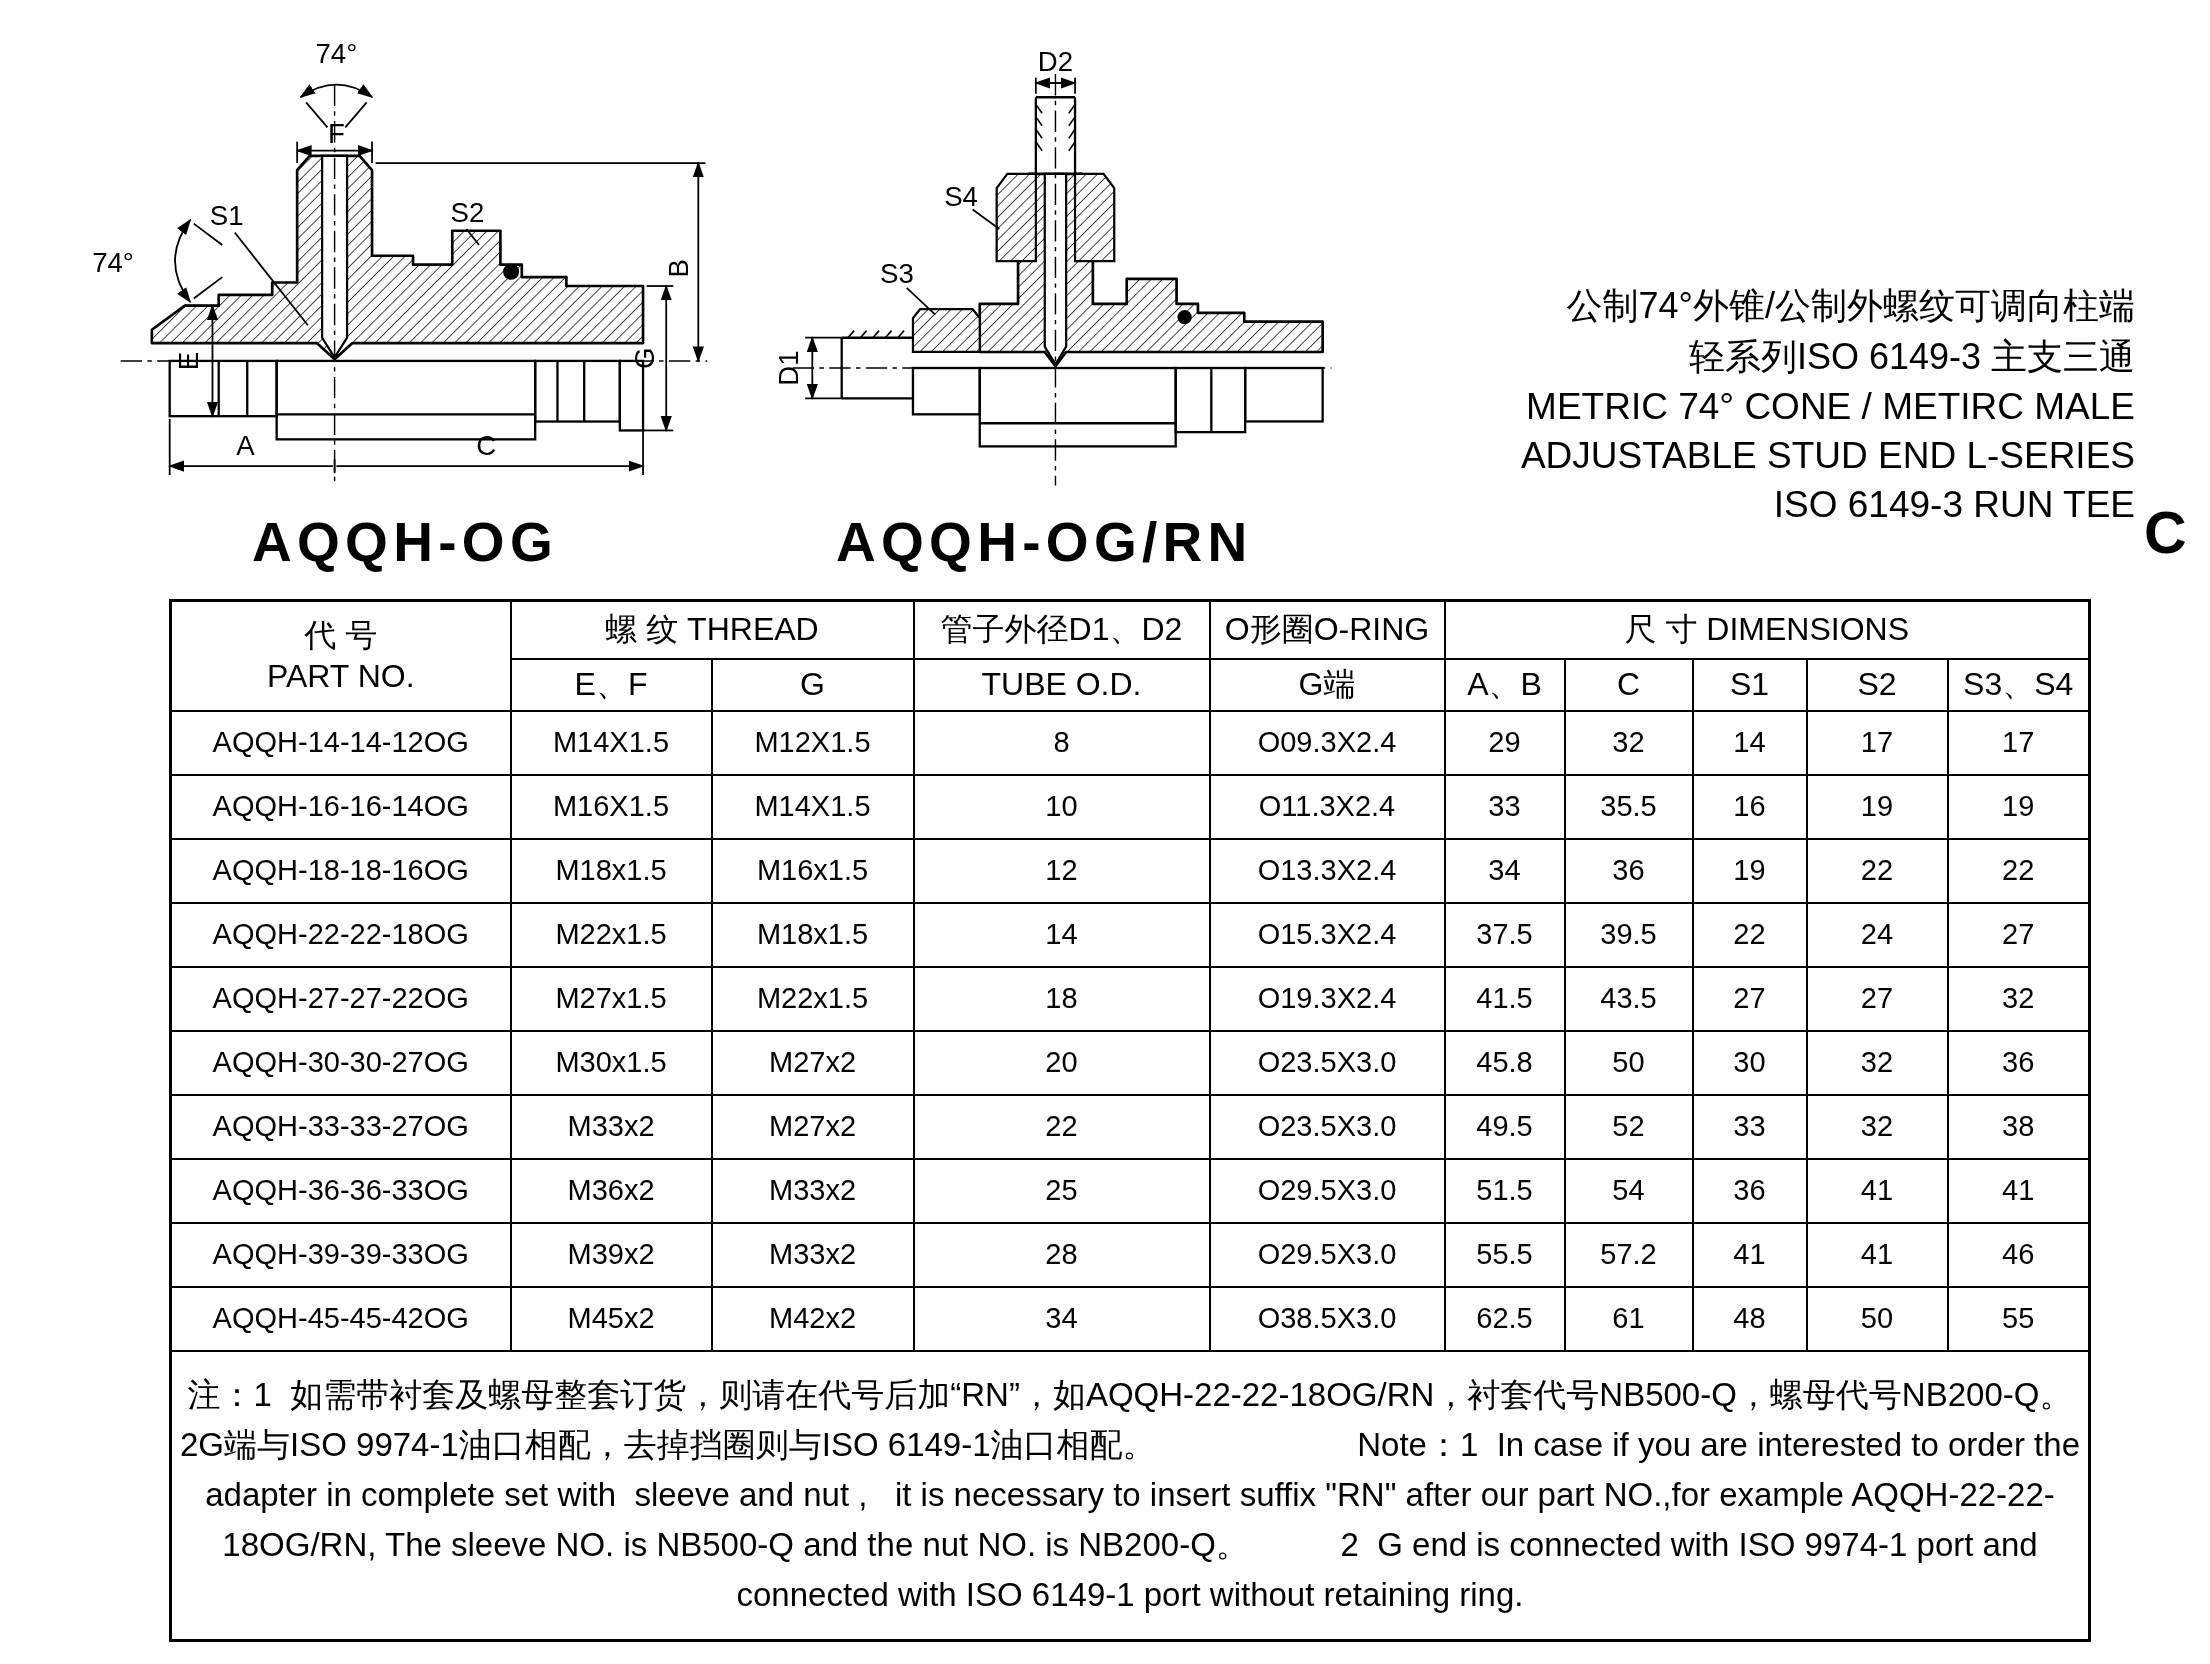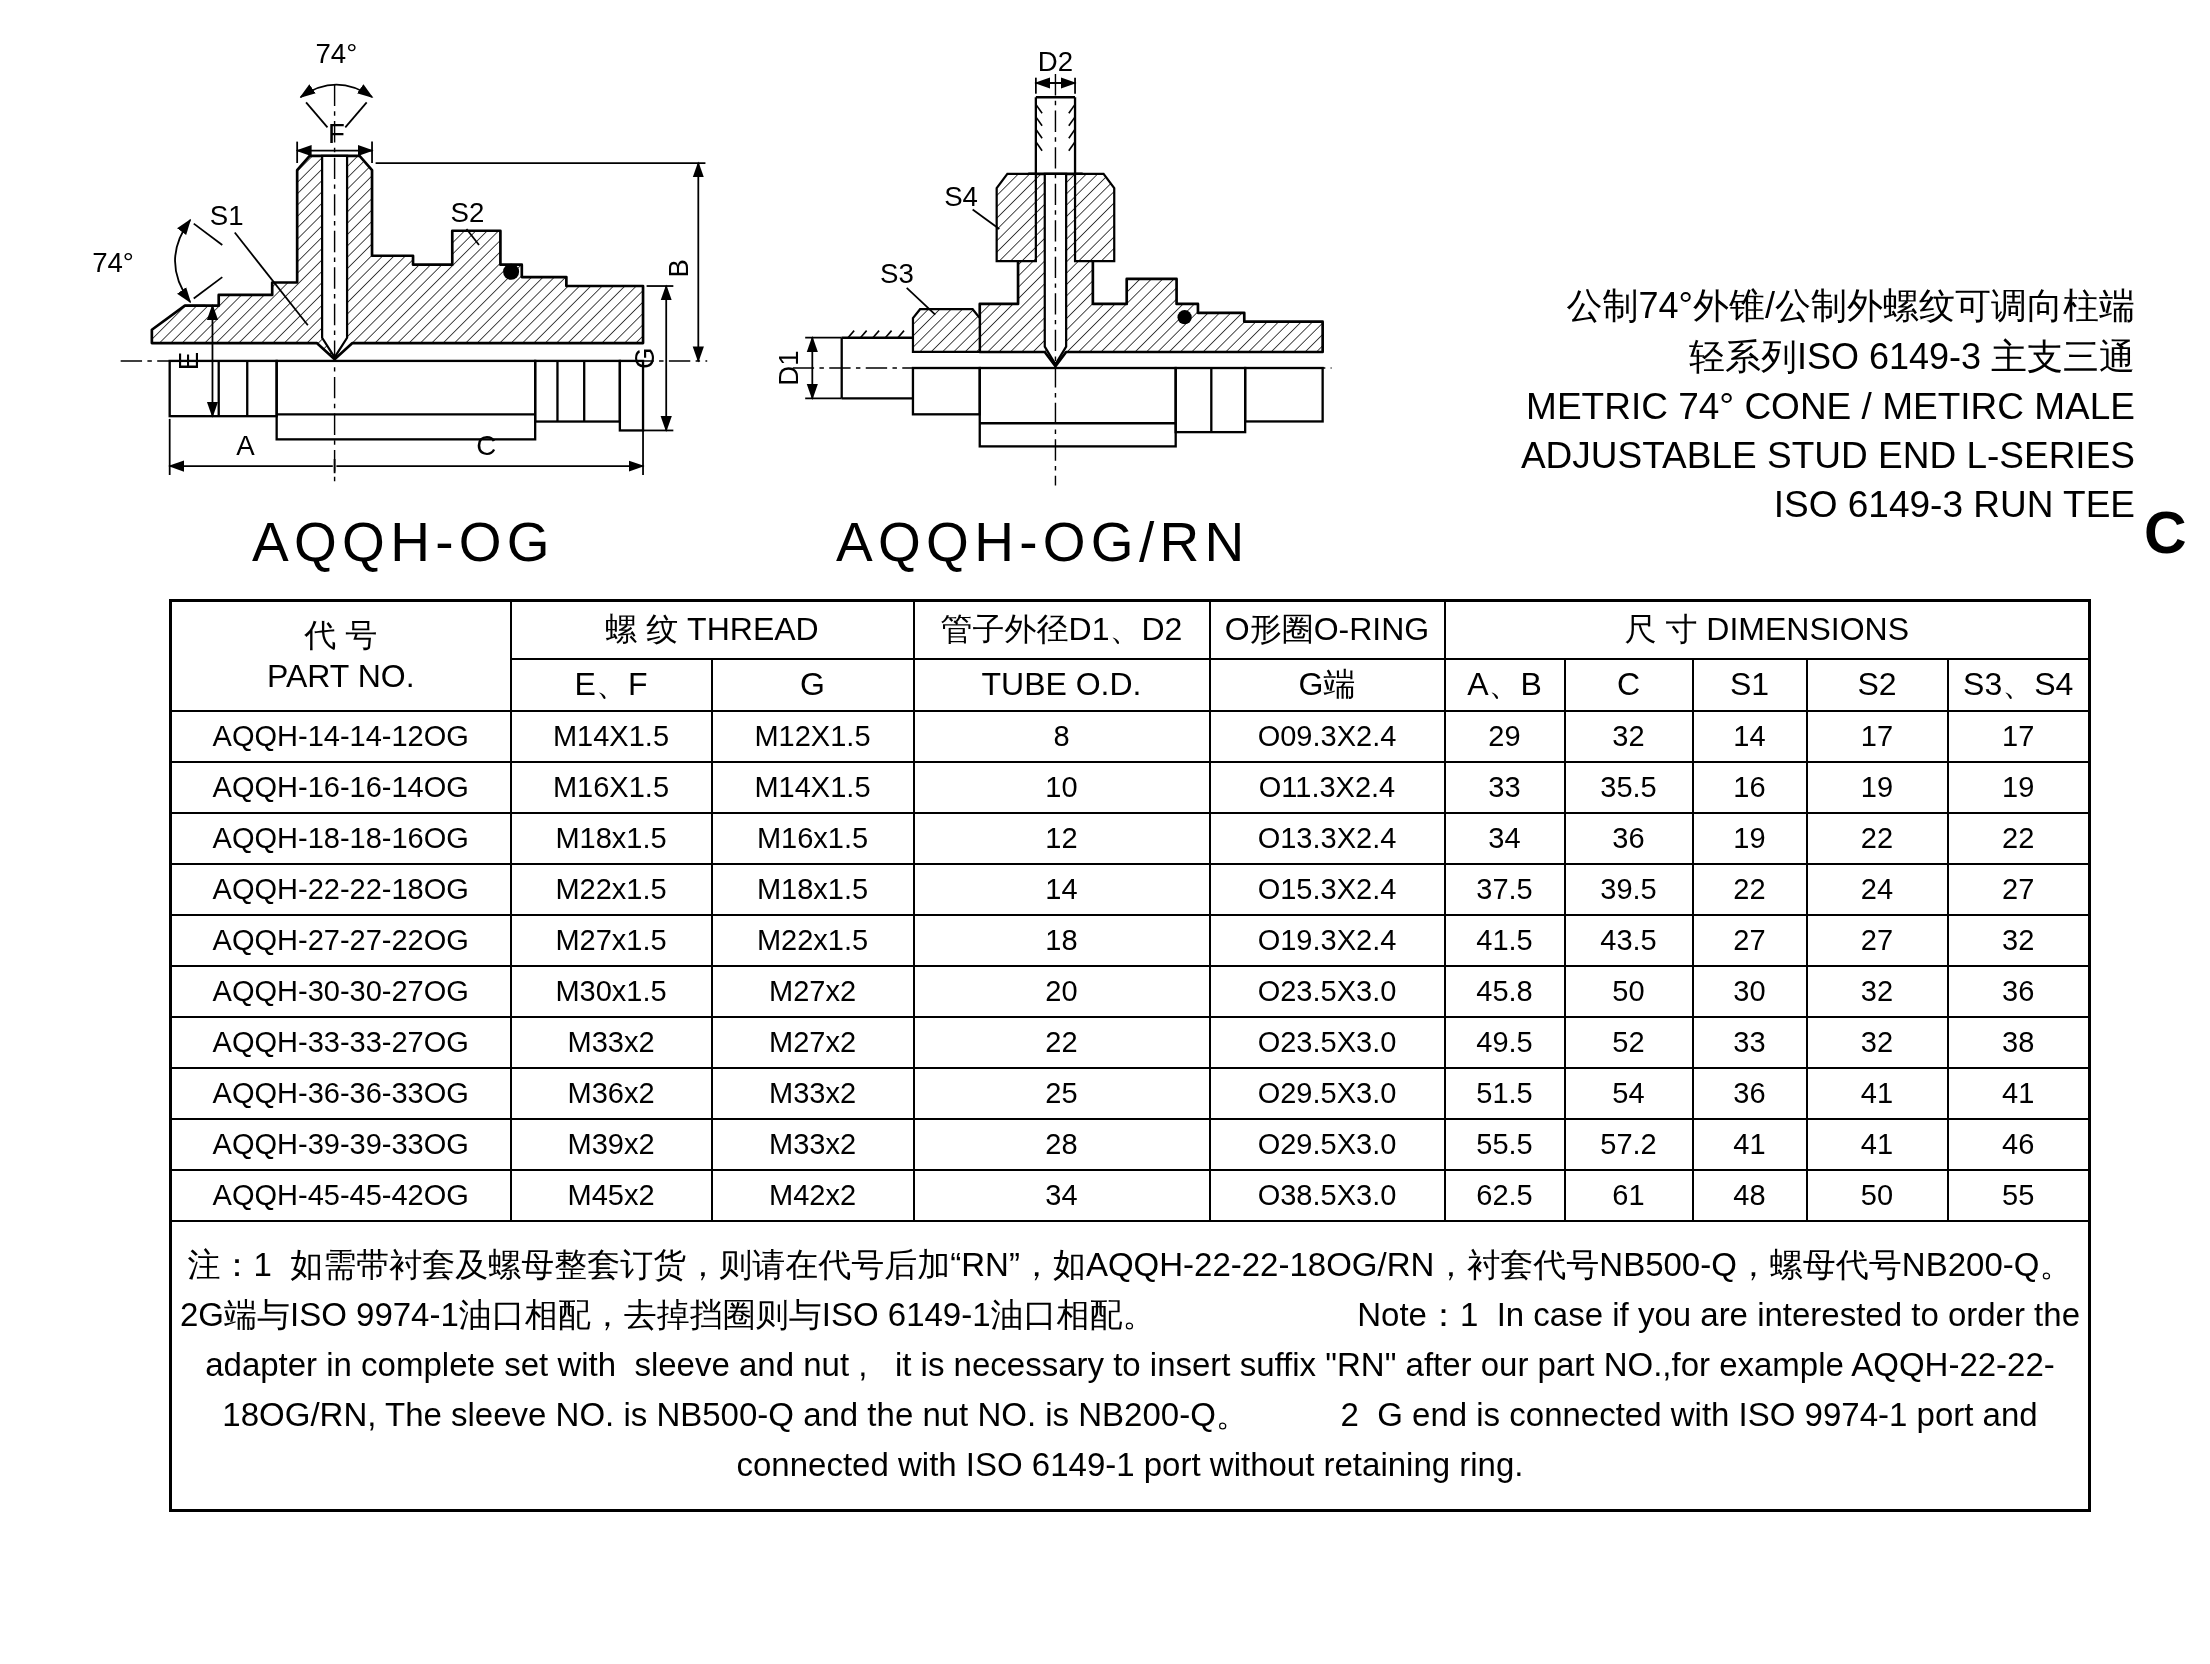--- a/index.html
+++ b/index.html
@@ -1,34 +1,34 @@
 <!DOCTYPE html>
 <html style="font-size:14.3px"><head>
 <meta charset="utf-8">
 <style>
   html,body{margin:0;padding:0;background:#e8e8e8}
   .page{position:relative;width:2211px;height:1665px;background:#ffffff;
         font-family:"Liberation Sans",sans-serif;color:#000;overflow:hidden}
   svg text{font-family:"Liberation Sans",sans-serif;fill:#000}
   .lbl{font-size:31px}
-  .cap{position:absolute;font-weight:normal;font-size:55px;letter-spacing:5.3px;white-space:nowrap}
+  .cap{position:absolute;font-weight:bold;font-size:55px;letter-spacing:5.3px;white-space:nowrap}
   .cap-left{left:252px;top:510px}
   .cap-right{left:836px;top:510px}
   .section-letter{position:absolute;left:2144px;top:499px;font-weight:bold;font-size:59px}
   .title{position:absolute;left:1395px;top:280px;width:740px;text-align:right}
   .title .zh{font-size:36px;line-height:51px;white-space:nowrap}
   .title .en{font-size:37px;line-height:49px;white-space:nowrap}
   .tbl{position:absolute;left:169px;top:599px;border-collapse:collapse;table-layout:fixed;
        border:3.6px solid #000}
   .tbl th,.tbl td{border:2.7px solid #000;text-align:center;vertical-align:middle;
        padding:0;font-weight:normal;overflow:hidden}
   .tbl thead th{font-size:32px}
   .tbl thead tr.h1{height:58px}
   .tbl thead tr.h2{height:52px}
-  .tbl tbody tr{height:51px}
+  .tbl tbody tr{height:64px}
   .tbl tbody td{font-size:29px}
   .hdr-2line{line-height:41px}
   .notes-cell{vertical-align:top;text-align:left;padding:19.6px 5.3px 0 9px;height:287px}
   .note-line{white-space:pre;font-size:33px;line-height:50px}
 </style>
 </head>
 <body>
 
 <div class="page">
 

